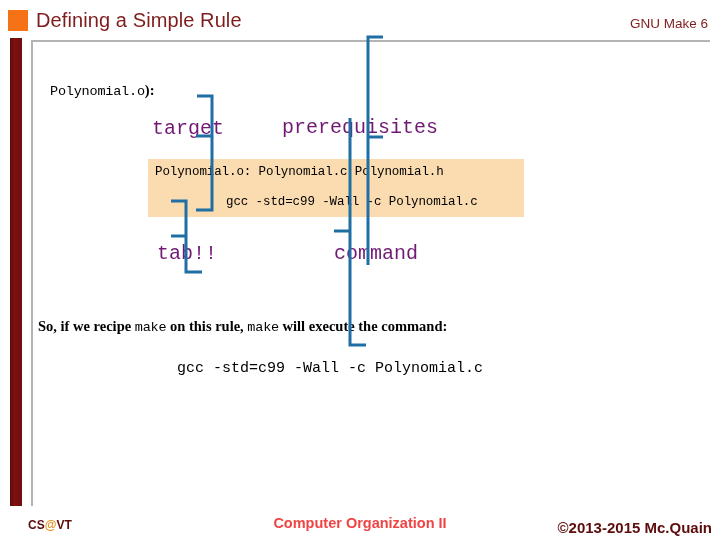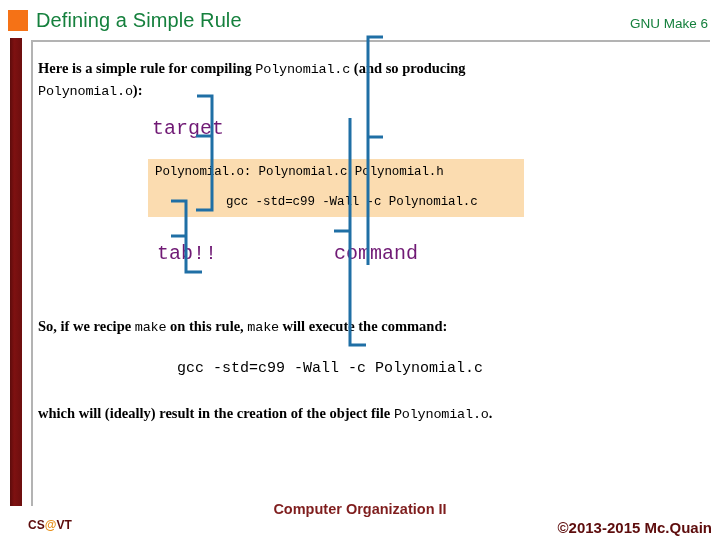--- a/index.html
+++ b/index.html
@@ -13,27 +13,27 @@
   .slide{position:absolute;inset:0;background:#fff;}
 
   
   .hdr-square{
     position:absolute;left:8px;top:10px;width:20px;height:21px;
     background:#f57216;
   }
   .hdr-title{
     position:absolute;left:36px;top:9px;
     font-family:"Liberation Sans", sans-serif;
-    font-size:20px;color:#15803d;letter-spacing:.1px;
+    font-size:20px;color:#7f1d1d;letter-spacing:.1px;
     white-space:nowrap;
   }
   .hdr-right{
     position:absolute;right:12px;top:16px;
     font-family:"Liberation Sans", sans-serif;
-    font-size:13.5px;color:#15803d;white-space:nowrap;
+    font-size:13.5px;color:#7f1d1d;white-space:nowrap;
   }
   .hdr-rule{
     position:absolute;left:31px;right:10px;top:40px;height:2px;
     background:#b3b3b3;
   }
 
   
   .left-bar{
     position:absolute;left:10px;top:38px;width:12px;height:468px;
     background:#7b0f0f;
@@ -95,23 +95,23 @@
 
   
   .ftr-left{
     position:absolute;left:28px;top:518px;
     font-family:Liberation Sans, sans-serif;
     font-size:12px;font-weight:bold;color:#5d0c0c;
     white-space:nowrap;
   }
   .ftr-left .at{color:#e8901c;}
   .ftr-center{
-    position:absolute;left:0;right:0;top:501px;text-align:center;
+    position:absolute;left:0;right:0;top:515px;text-align:center;
     font-family:"Liberation Sans", sans-serif;
-    font-size:14.5px;font-weight:bold;color:#7f1d1d;
+    font-size:14.5px;font-weight:bold;color:#ef4444;
   }
   .ftr-right{
     position:absolute;right:8px;top:519px;
     font-family:"Liberation Sans", sans-serif;
     font-size:15px;font-weight:bold;color:#5d0c0c;
     white-space:nowrap;
   }
 </style>
 </head>
 <body>
@@ -121,37 +121,36 @@
   <div class="hdr-square"></div>
   <div class="hdr-title">Defining a Simple Rule</div>
   <div class="hdr-right">GNU Make  6</div>
   <div class="hdr-rule"></div>
 
   <div class="left-bar"></div>
   <div class="left-rule"></div>
 
   <div class="body-area">
 
-    <div class="p" style="left:0px;top:7px;"><span>Here is a simple rule for compiling </span><span class="mono">Polynomial.c</span><span> (and so producing</span></div>
 
-    <div class="p" style="left:0px;top:29px;"><span class="mono">Polynomial.o</span><span>):</span></div>
+    <div class="p" style="left:12px;top:29px;"><span class="mono">Polynomial.o</span><span>):</span></div>
 
     <div class="lbl" style="left:114px;top:65px;">target</div>
+    <div class="lbl" style="left:244px;top:64px;">prerequisites</div>
     <div class="lbl" style="left:119px;top:190px;">tab!!</div>
     <div class="lbl" style="left:296px;top:190px;">command</div>
 
     <div class="codebox" style="left:110px;top:107px;width:376px;height:58px;"></div>
     <div class="codeline" style="left:117px;top:113px;">Polynomial.o: Polynomial.c Polynomial.h</div>
     <div class="codeline" style="left:188px;top:143px;">gcc -std=c99 -Wall -c Polynomial.c</div>
 
     <div class="p" style="left:0px;top:265px;"><span>So, if we recipe </span><span class="mono">make</span><span> on this rule, </span><span class="mono">make</span><span> will execute the command:</span></div>
 
     <div class="cmd" style="left:139px;top:308px;">gcc -std=c99 -Wall -c Polynomial.c</div>
 
-    <div class="p" style="left:0px;top:352px;"><span>which will (ideally) result in the creation of the object file </span><span class="mono">Polynomial.o</span><span>.</span></div>
   </div>
 
   <svg class="connectors" viewBox="0 0 720 540" xmlns="http://www.w3.org/2000/svg">
       <polyline points="197,96 212,96 212,210 196,210" fill="none" stroke="#1f6fa5" stroke-width="3" stroke-linecap="butt" stroke-linejoin="miter"></polyline>
       <polyline points="196,136 212,136" fill="none" stroke="#1f6fa5" stroke-width="3" stroke-linecap="butt" stroke-linejoin="miter"></polyline>
       <polyline points="383,37 368,37 368,265" fill="none" stroke="#1f6fa5" stroke-width="3" stroke-linecap="butt" stroke-linejoin="miter"></polyline>
       <polyline points="368,137 383,137" fill="none" stroke="#1f6fa5" stroke-width="3" stroke-linecap="butt" stroke-linejoin="miter"></polyline>
       <polyline points="171,201 186,201 186,272 202,272" fill="none" stroke="#1f6fa5" stroke-width="3" stroke-linecap="butt" stroke-linejoin="miter"></polyline>
       <polyline points="171,236 186,236" fill="none" stroke="#1f6fa5" stroke-width="3" stroke-linecap="butt" stroke-linejoin="miter"></polyline>
       <polyline points="350,118 350,345 366,345" fill="none" stroke="#1f6fa5" stroke-width="3" stroke-linecap="butt" stroke-linejoin="miter"></polyline>

